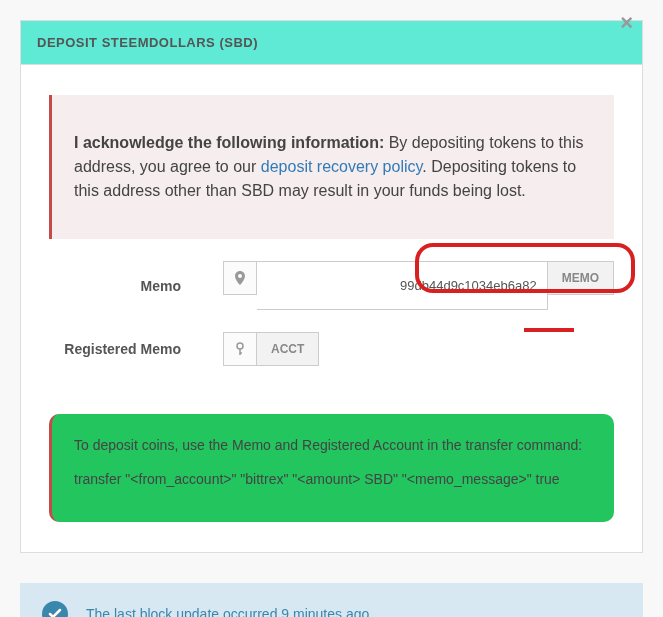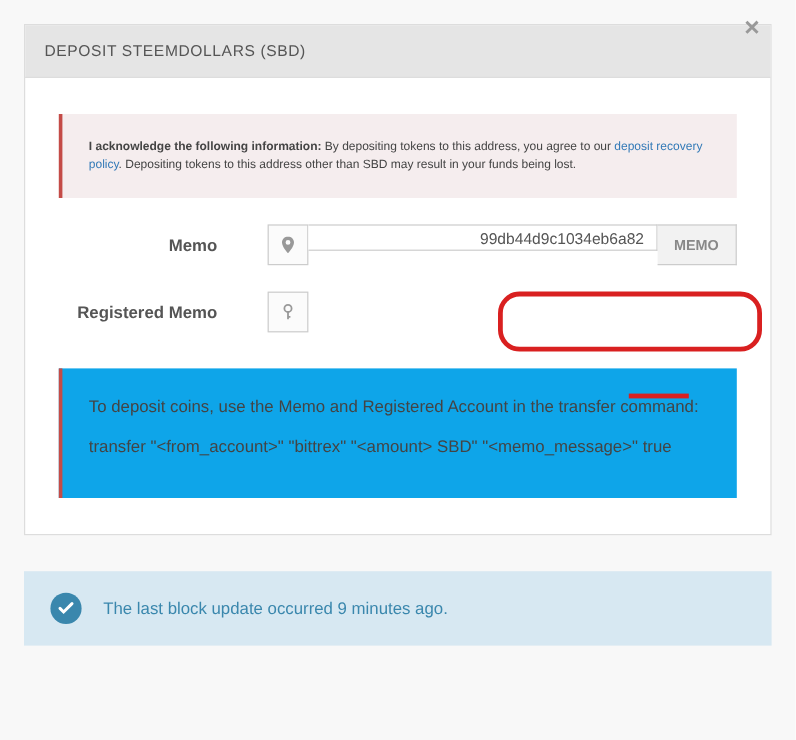--- a/index.html
+++ b/index.html
@@ -1,30 +1,30 @@
 <!DOCTYPE html>
 <html><head>
   <meta charset="utf-8">
   <style>
     * { margin: 0; padding: 0; box-sizing: border-box; font-family: "Helvetica Neue", Arial, sans-serif; }
     body { background: #f8f8f8; width: 663px; height: 617px; position: relative; }
     .modal { background: #fff; margin: 20px 20px 0 20px; border: 1px solid #ddd; }
     .close-btn { position: absolute; top: 10px; right: 30px; font-size: 22px; color: #999; cursor: pointer; font-weight: bold; }
-    .modal-header { background: #e5e5e5; border-bottom: 1px solid #ddd; padding: 14px 16px; font-weight: normal; color: #555; font-size: 13px; letter-spacing: 0.5px; }
+    .modal-header { background: #5eead4; border-bottom: 1px solid #ddd; padding: 14px 16px; font-weight: bold; color: #555; font-size: 13px; letter-spacing: 0.5px; }
     .modal-body { padding: 30px 28px 30px 28px; }
-    .alert { background: #f5edee; border-left: 3px solid #c44b47; padding: 20px 22px; color: #444; font-size: 10px; line-height: 1.5; }
+    .alert { background: #f5edee; border-left: 3px solid #c44b47; padding: 36px 22px; color: #444; font-size: 16px; line-height: 1.5; }
     .alert strong { font-weight: bold; }
     .alert a { color: #337ab7; text-decoration: none; }
     .form-row { display: flex; align-items: center; margin-top: 22px; gap: 24px; }
     .form-label { width: 150px; text-align: right; font-weight: bold; color: #555; font-size: 14px; padding-right: 18px; }
     .input-group { display: flex; flex: 1; position: relative; }
     .input-icon { width: 34px; height: 34px; border: 1px solid #ccc; background: #fbfbfb; display: flex; align-items: center; justify-content: center; color: #999; }
-    .input-field { flex: 1; height: 22px; border: 1px solid #ccc; border-left: none; padding: 0 10px; font-size: 13px; color: #555; text-align: right; outline: none; }
+    .input-field { flex: 1; height: 49px; border: 1px solid #ccc; border-left: none; padding: 0 10px; font-size: 13px; color: #555; text-align: right; outline: none; }
     .input-suffix { height: 34px; border: 1px solid #ccc; border-left: none; background: #f2f2f2; padding: 0 14px; display: flex; align-items: center; color: #888; font-size: 12px; font-weight: bold; }
-    .alert2 { background: #0ea5e9; border-left: 3px solid #c44b47; padding: 20px 22px; color: #444; font-size: 14px; line-height: 1.7; margin-top: 30px; }
+    .alert2 { background: #22c55e; border-left: 3px solid #c44b47; padding: 20px 22px; color: #444; font-size: 14px; line-height: 1.7; margin-top: 48px; border-radius: 10px; }
     .alert2 p { margin-bottom: 10px; }
     .alert2 .bold { font-weight: bold; }
     .footer { margin: 30px 20px 0 20px; background: #d7e8f2; padding: 18px 22px; display: flex; align-items: center; }
     .footer-icon { width: 26px; height: 26px; border-radius: 50%; background: #3a87ad; display: flex; align-items: center; justify-content: center; color: #fff; font-weight: bold; margin-right: 18px; }
     .footer-text { color: #3a87ad; font-size: 14px; }
     .highlight-circle { position: absolute; border: 4px solid #d92020; border-radius: 18px; pointer-events: none; }
     .highlight-line { position: absolute; border-bottom: 4px solid #d92020; pointer-events: none; }
   </style>
 </head>
 <body>
@@ -55,20 +55,21 @@
     <div class="form-row">
       <div class="form-label">Registered Memo</div>
       <div class="input-group">
         <div class="input-icon">
           <svg width="10" height="14" viewBox="0 0 10 14">
               <circle cx="5" cy="4" r="3" fill="none" stroke="#999" stroke-width="1.5"></circle>
               <line x1="5" y1="7" x2="5" y2="13" stroke="#999" stroke-width="1.5"></line>
               <line x1="5" y1="11" x2="7" y2="11" stroke="#999" stroke-width="1.5"></line>
             </svg>
         </div>
+        <div class="input-suffix">ACCT</div>
       </div>
     </div>
 
     <div class="alert2">
       <p>To deposit coins, use the Memo and Registered Account in the transfer command:</p>
       <p>transfer "&lt;from_account&gt;" "bittrex" "&lt;amount&gt; SBD" "&lt;memo_message&gt;" true</p>
     </div>
 
   </div>
 </div>

